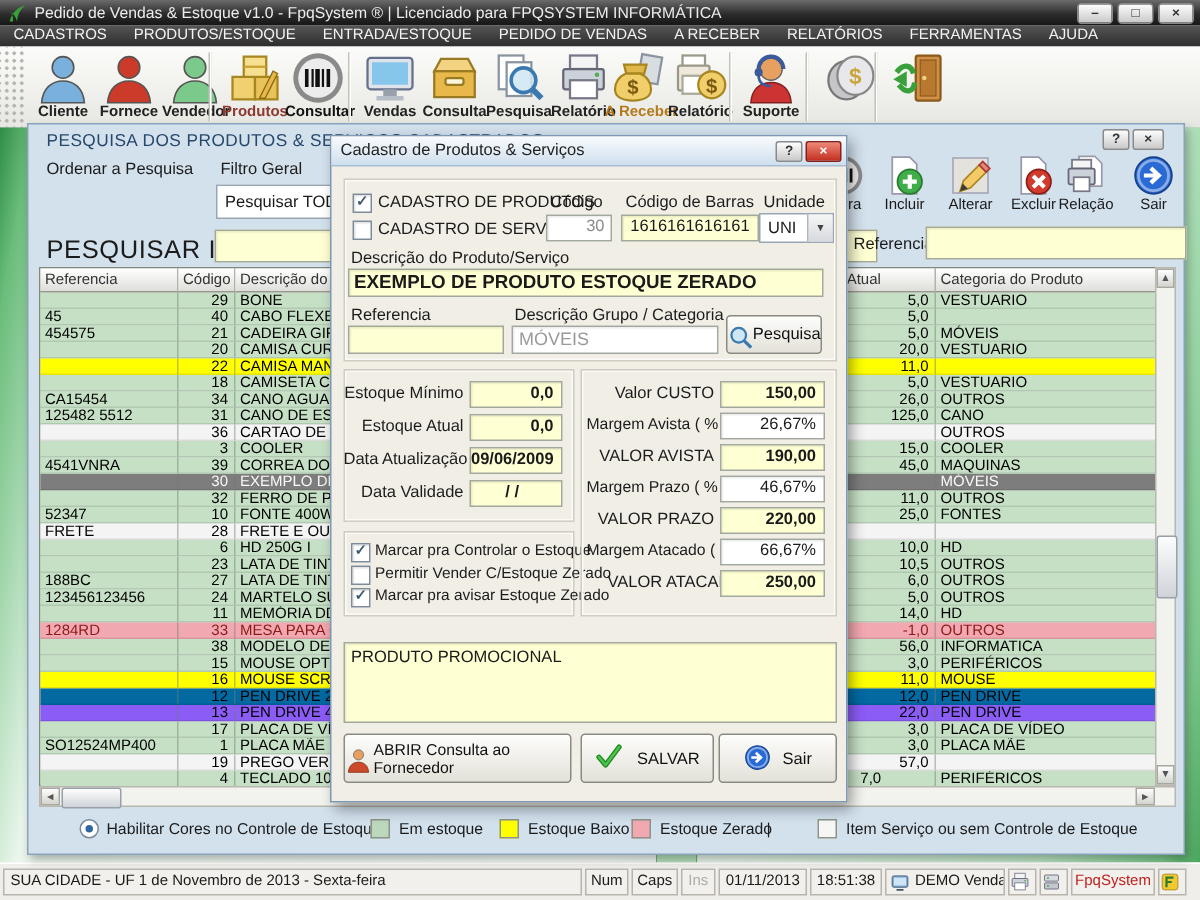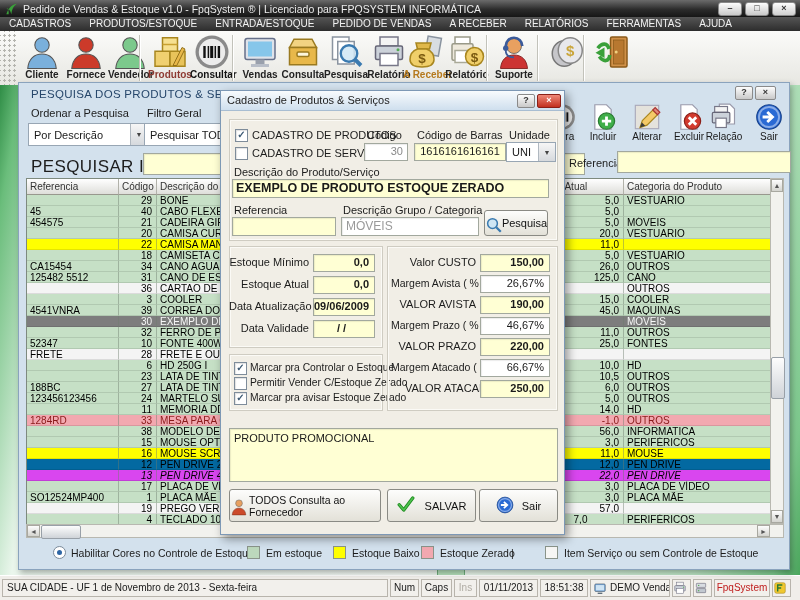--- a/index.html
+++ b/index.html
@@ -249,24 +249,20 @@
     </div>
 
   <div id="desktop" class="abs">
 
     <div id="pwin" class="abs">
       <span class="caption">PESQUISA DOS PRODUTOS &amp; SERVIÇOS CADASTRADOS</span>
       <span class="small-winbtn" style="left:716px;width:16px;">?</span>
       <span class="small-winbtn" style="left:736px;width:19px;">×</span>
 
       <span class="lbl" style="left:12px;top:24px;">Ordenar a Pesquisa</span>
-      <div class="combo" style="left:9px;top:40px;width:118px;">
-        <span class="val">Por Descrição</span>
-        <span class="arr">▼</span>
-      </div>
       <span class="lbl" style="left:128px;top:24px;">Filtro Geral</span>
       <div class="combo" style="left:125px;top:40px;width:152px;">
         <span class="val">Pesquisar TODOS</span>
         <span class="arr">▼</span>
       </div>
 
       <span class="lbl" style="left:12px;top:74px;font-size:17px;letter-spacing:.4px;">PESQUISAR  ITEM</span>
       <div class="yfield" style="left:124px;top:70px;width:440px;height:20px;"></div>
       <span class="lbl" style="left:550px;top:74px;">Referencia</span>
       <div class="yfield" style="left:598px;top:68px;width:172px;height:20px;"></div>
@@ -533,21 +529,21 @@
               <div class="c al" style="width: 147px;">MOUSE</div>
             </div>
             <div class="grow" style="background: #0369a1; color: rgb(0, 0, 0);">
               <div class="c al" style="width: 92px;"></div>
               <div class="c ar" style="width: 38px;">12</div>
               <div class="c al" style="width: 265px;">PEN DRIVE 2G</div>
               <div class="c ar" style="width: 120px;"></div>
               <div class="c ar" style="width: 82px;">12,0</div>
               <div class="c al" style="width: 147px;">PEN DRIVE</div>
             </div>
-            <div class="grow" style="background: #d946ef; color: rgb(0, 0, 0); font-style: italic;">
+            <div class="grow" style="background: #8b5cf6; color: rgb(0, 0, 0);">
               <div class="c al" style="width: 92px;"></div>
               <div class="c ar" style="width: 38px;">13</div>
               <div class="c al" style="width: 265px;">PEN DRIVE 4G</div>
               <div class="c ar" style="width: 120px;"></div>
               <div class="c ar" style="width: 82px;">22,0</div>
               <div class="c al" style="width: 147px;">PEN DRIVE</div>
             </div>
             <div class="grow" style="background: rgb(198, 224, 198); color: rgb(0, 0, 0);">
               <div class="c al" style="width: 92px;"></div>
               <div class="c ar" style="width: 38px;">17</div>
@@ -720,21 +716,21 @@
         <span class="fval" style="padding:2px 0 0 4px;font-size:11px;">PRODUTO PROMOCIONAL</span>
         </div>
 
       <div class="btn" style="left:8px;top:398px;width:150px;height:31px;">
         <span class="icon" style="width:16px;height:16px;">
             <svg viewBox="0 0 24 24">
               <circle cx="12" cy="7" r="4.5" fill="#e8a060" stroke="#666" stroke-width=".7"></circle>
               <path d="M3 22.5c.5-6 4-9 9-9s8.5 3 9 9z" fill="#cc4a2a" stroke="#7a2a14" stroke-width=".7"></path>
             </svg>
           </span>
-        <span style="margin-left:-3px;font-size:10.5px;">TODOS Consulta ao Fornecedor</span>
+        <span style="margin-left:-3px;font-size:10.5px;">ABRIR Consulta ao Fornecedor</span>
       </div>
       <div class="btn" style="left:166px;top:398px;width:87px;height:31px;">
         <span class="icon" style="width:22px;height:22px;">
             <svg viewBox="0 0 24 24">
               <path d="M3 13l6 7L21 4" fill="none" stroke="#1e8a1e" stroke-width="4.5" stroke-linecap="round" stroke-linejoin="round"></path>
               <path d="M3 13l6 7L21 4" fill="none" stroke="#4ec24e" stroke-width="2.2" stroke-linecap="round" stroke-linejoin="round"></path>
             </svg>
           </span>
         <span>SALVAR</span>
       </div>

